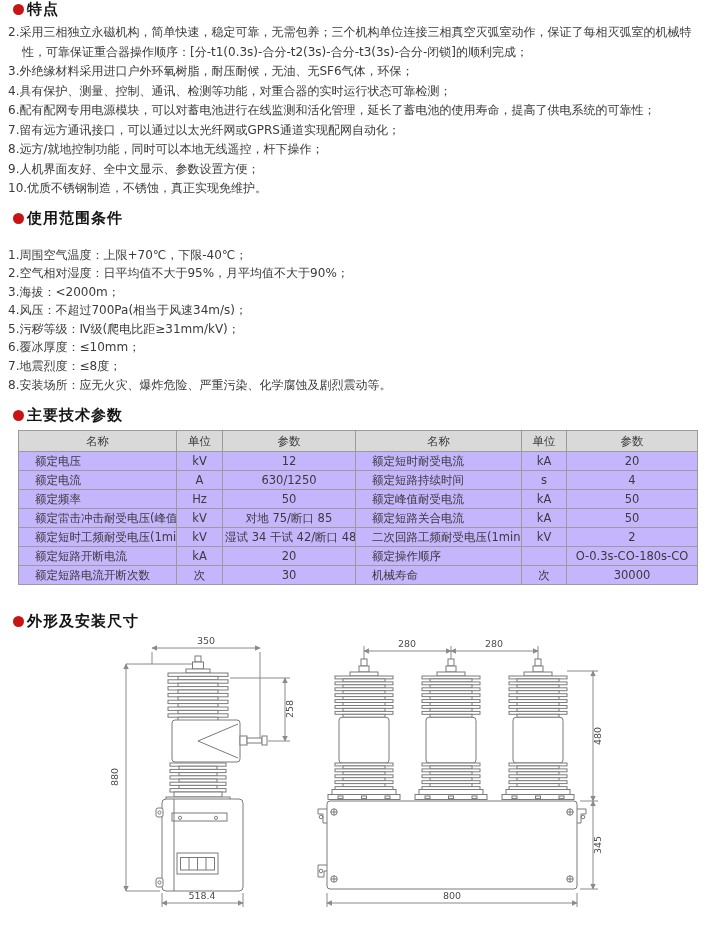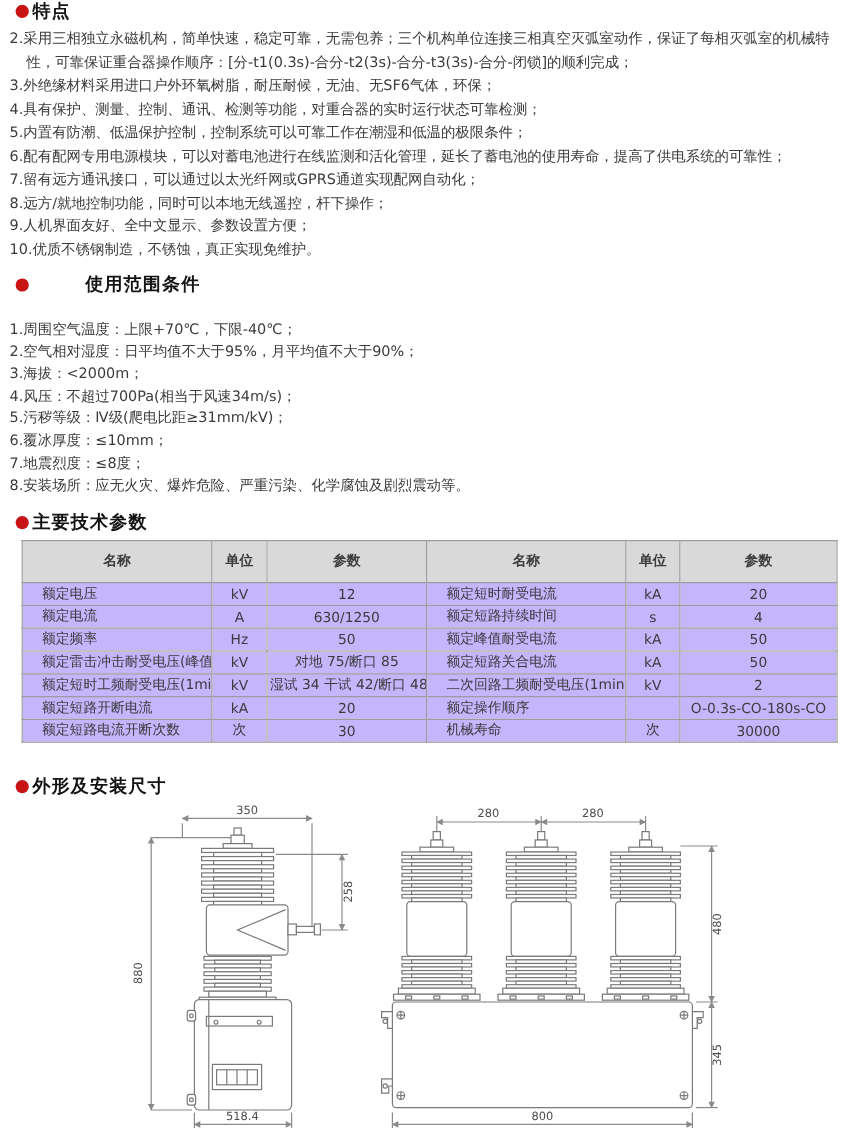--- a/index.html
+++ b/index.html
@@ -10,30 +10,30 @@
   .sec-title { display:flex; align-items:center; margin-left:13px; height:19px; }
   .dot { width:11px; height:11px; border-radius:50%; background:#c81414; margin-right:3px; flex:0 0 auto; }
   .sec-title b { font-size:15px; font-weight:bold; color:#141414; letter-spacing:1px; }
 
   .list { margin:4px 8px 0 8px; }
   .li { font-size:12px; color:#3b3b3b; padding-left:14px; text-indent:-14px; }
   .feat .li { line-height:19.5px; }
   .cond .li { line-height:18.6px; }
 
   #sec1 { }
-  #sec2 { margin-top:10px;gap:44px; }
+  #sec2 { margin-top:10px; }
   #sec3 { margin-top:12px; }
   #sec4 { margin-top:27px; }
   .cond { margin-top:18px; }
 
   table.ptable { border-collapse:collapse; table-layout:fixed; width:679px;
     margin:5px 13px 0 18px; }
   table.ptable th, table.ptable td { border:1px solid #9b9b9b; font-size:11.5px;
     color:#3b3b3b; text-align:center; padding:0 2px; overflow:hidden; white-space:nowrap; }
-  table.ptable th { height:35px; background:#d9d9d9; font-weight:bold; }
+  table.ptable th { height:21px; background:#d9d9d9; font-weight:normal; }
   table.ptable td { height:19px; background:#c4b5fd; }
   table.ptable td.tl { text-align:left; padding-left:16px; }
 
   .drawings { position:relative; width:710px; height:276px; margin-top:0; }
   .drawings svg { position:absolute; top:0; }
   #svgL { left:100px; }
   #svgR { left:310px; }
   .dln { stroke:#8a8a8a; stroke-width:1; fill:none; }
   .bod { stroke:#7a7a7a; stroke-width:1; fill:#ffffff; }
   .bon { stroke:#7a7a7a; stroke-width:1; fill:none; }
@@ -45,21 +45,20 @@
 <div class="page">
 
   <div class="sec-title" id="sec1">
     <span class="dot"></span>
     <b>特点</b>
   </div>
   <div class="list feat">
     <div class="li">2.采用三相独立永磁机构，简单快速，稳定可靠，无需包养；三个机构单位连接三相真空灭弧室动作，保证了每相灭弧室的机械特性，可靠保证重合器操作顺序：[分-t1(0.3s)-合分-t2(3s)-合分-t3(3s)-合分-闭锁]的顺利完成；</div>
     <div class="li">3.外绝缘材料采用进口户外环氧树脂，耐压耐候，无油、无SF6气体，环保；</div>
     <div class="li">4.具有保护、测量、控制、通讯、检测等功能，对重合器的实时运行状态可靠检测；</div>
-    <div class="li">5.内置有防潮、低温保护控制，控制系统可以可靠工作在潮湿和低温的极限条件；</div>
     <div class="li">6.配有配网专用电源模块，可以对蓄电池进行在线监测和活化管理，延长了蓄电池的使用寿命，提高了供电系统的可靠性；</div>
     <div class="li">7.留有远方通讯接口，可以通过以太光纤网或GPRS通道实现配网自动化；</div>
     <div class="li">8.远方/就地控制功能，同时可以本地无线遥控，杆下操作；</div>
     <div class="li">9.人机界面友好、全中文显示、参数设置方便；</div>
     <div class="li">10.优质不锈钢制造，不锈蚀，真正实现免维护。</div>
   </div>
 
   <div class="sec-title" id="sec2">
     <span class="dot"></span>
     <b>使用范围条件</b>

